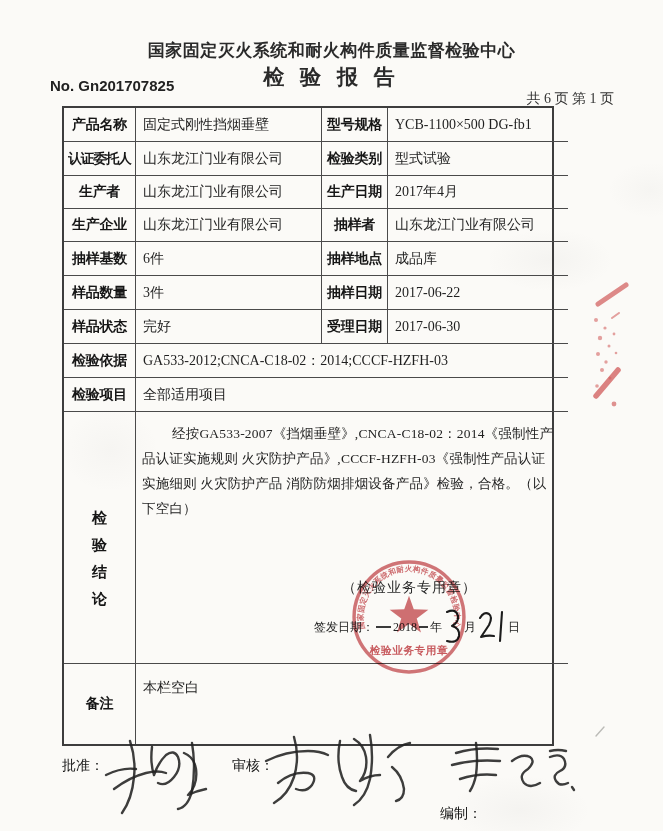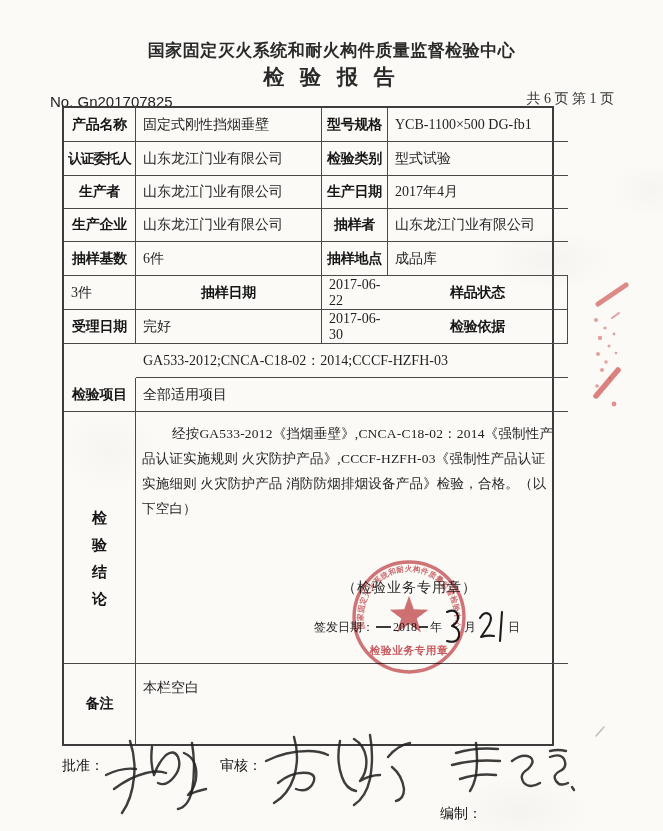--- a/index.html
+++ b/index.html
@@ -17,21 +17,21 @@
     background-position: 460px 215px, 40px 390px, 420px 760px, 590px 150px;
     background-repeat:no-repeat;
     color:#262626;
   }
 
   
   .org-title { position:absolute; top:39px; left:0; width:100%; text-align:center;
     font-size:17px; font-weight:bold; color:#2a2a2a; letter-spacing:0.5px; }
   .report-title { position:absolute; top:63px; left:0; width:100%; text-align:center;
     font-size:21px; font-weight:bold; color:#2a2a2a; letter-spacing:5px; }
-  .report-no { position:absolute; top:93px; left:50px; font-size:15px; font-weight:normal; color:#222; }
+  .report-no { position:absolute; top:77px; left:50px; font-size:15px; font-weight:bold; color:#222; }
   .page-info { position:absolute; top:90px; right:49px; font-size:14px; color:#333;
     font-family:"Liberation Serif", serif; }
 
   
   .report-table {
     position:absolute; left:62px; top:106px; width:492px;
     display:grid;
     grid-template-columns:72px 186px 66px 180px;
     grid-template-rows:34px 34px 33px 33px 34px 34px 34px 34px 34px 252px 80px;
     border:2px solid #3d3d3d;
@@ -63,21 +63,21 @@
   .remark-cell { padding:15px 1px 0 7px; align-items:flex-start; }
 
   
   .stamp { position:absolute; left:350px; top:558px; width:118px; height:118px;
     opacity:0.82; mix-blend-mode:multiply; pointer-events:none; z-index:5; }
   .edge-stamp { position:absolute; left:588px; top:258px; width:74px; height:160px;
     opacity:0.85; mix-blend-mode:multiply; pointer-events:none; }
 
   
   .footer-label { position:absolute; font-size:14px; font-weight:normal; color:#161616; top:757px; }
-  .fl-approve { left:62px; } .fl-review { left:220px; } .fl-prepare { left:440px;margin-top:48px; }
+  .fl-approve { left:62px; } .fl-review { left:232px; } .fl-prepare { left:440px;margin-top:48px; }
   .sig { position:absolute; z-index:4; }
   .sig path { fill:none; stroke:#222; stroke-width:2.4; stroke-linecap:round; stroke-linejoin:round; opacity:0.88; }
   .sig-1 { left:100px; top:733px; }
   .sig-2 { left:258px; top:727px; }
   .sig-3 { left:446px; top:741px; }
   .hand path { fill:none; stroke:#1c1c1c; stroke-width:2.1; stroke-linecap:round; stroke-linejoin:round; }
   .pencil-tick { position:absolute; left:595px; top:726px; }
 </style>
 </head>
 <body>
@@ -109,43 +109,44 @@
     <div class="cell lbl">生产企业</div>
     <div class="cell val">山东龙江门业有限公司</div>
     <div class="cell lbl">抽样者</div>
     <div class="cell val last-col">山东龙江门业有限公司</div>
 
     <div class="cell lbl">抽样基数</div>
     <div class="cell val">6件</div>
     <div class="cell lbl">抽样地点</div>
     <div class="cell val last-col">成品库</div>
 
+    <div class="cell lbl">样品数量</div>
     <div class="cell val">3件</div>
     <div class="cell lbl">抽样日期</div>
     <div class="cell val last-col">2017-06-22</div>
 
     <div class="cell lbl">样品状态</div>
+    <div class="cell val">完好</div>
     <div class="cell lbl">受理日期</div>
-    <div class="cell val">完好</div>
     <div class="cell val last-col">2017-06-30</div>
 
     <div class="cell lbl">检验依据</div>
     <div class="cell val span3 last-col">GA533-2012;CNCA-C18-02：2014;CCCF-HZFH-03</div>
 
     <div class="cell lbl">检验项目</div>
     <div class="cell val span3 last-col">全部适用项目</div>
 
     <div class="cell concl-label">
       <span>检</span>
       <span>验</span>
       <span>结</span>
       <span>论</span>
     </div>
     <div class="cell concl-cell span3 last-col">
-      <p class="concl-par">经按GA533-2012《挡烟垂壁》,CNCA-C18-02：2014《强制性产品认证实施规则 火灾防护产品》,CCCF-HZFH-03《强制性产品认证实施细则 火灾防护产品 消防防烟排烟设备产品》检验，合格。（以下空白）</p>
+      <p class="concl-par">经按GA533-2007《挡烟垂壁》,CNCA-C18-02：2014《强制性产品认证实施规则 火灾防护产品》,CCCF-HZFH-03《强制性产品认证实施细则 火灾防护产品 消防防烟排烟设备产品》检验，合格。（以下空白）</p>
       <div class="seal-note">（检验业务专用章）</div>
       <div class="date-line">
         <span>签发日期：</span>
         <span class="dash" style="width:15px"></span>
         <span>2018</span>
         <span class="dash" style="width:9px"></span>
         <span>年</span>
         <svg class="hand hand-digit" width="20" height="38" viewBox="0 0 20 38">
           <path d="M4,4 Q13,0 15,8 Q16,14 9,18 Q17,20 16,28 Q14,36 4,33"></path>
         </svg>

